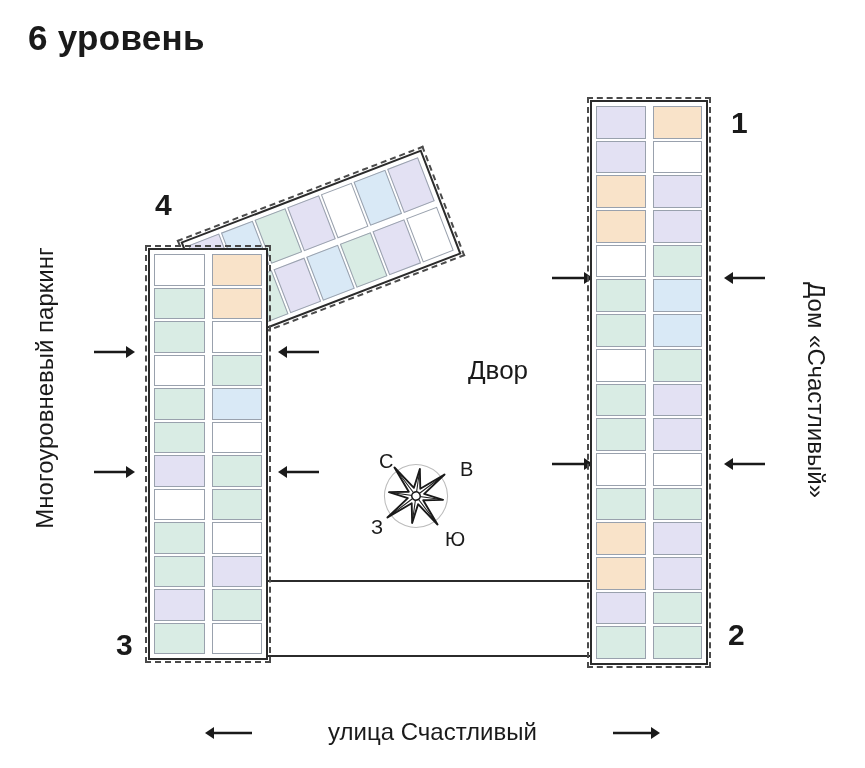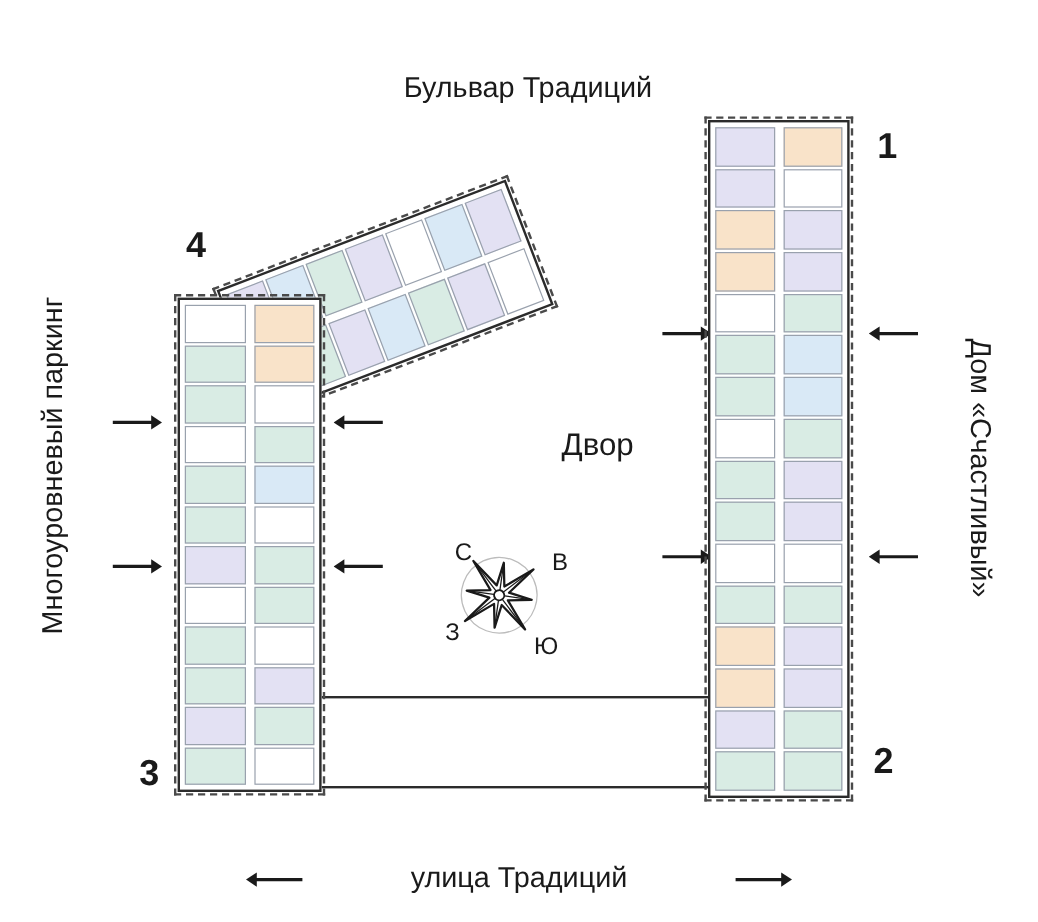--- a/index.html
+++ b/index.html
@@ -33,22 +33,22 @@
   .arrow { width:42px; height:14px; }
   .arrow svg { display:block; }
 
   .compass-letter { font-size:20px; position:absolute; }
 </style>
 </head>
 <body>
 
 <div class="canvas">
 
-
-  <div class="abs street" style="left:315px; top:60px; width:250px;">Бульвар Традиций</div>
+  <div class="abs title" style="left:28px; top:18px;">6 уровень</div>
+
 
   <div class="abs side-label" style="left:45px; top:388px; transform:translate(-50%,-50%) rotate(-90deg);">Многоуровневый паркинг</div>
 
   <div class="abs side-label" style="left:816px; top:390px; transform:translate(-50%,-50%) rotate(90deg);">Дом «Счастливый»</div>
 
   <div class="abs courtyard" style="left:468px; top:355px;">Двор</div>
 
   <div class="abs bnum" style="left:731px; top:106px;">1</div>
   <div class="abs bnum" style="left:728px; top:618px;">2</div>
   <div class="abs bnum" style="left:116px; top:628px;">3</div>
@@ -213,21 +213,21 @@
     <div class="compass-letter" style="left:19px; top:78px;">З</div>
     <div class="compass-letter" style="left:93px; top:90px;">Ю</div>
   </div>
 
   <div class="abs arrow" style="left:205px; top:726px;">
     <svg width="48" height="14" viewBox="0 0 48 14">
         <line x1="8" y1="7" x2="47" y2="7" stroke="#1a1a1a" stroke-width="2.6"></line>
         <path d="M9,1 L0,7 L9,13 Z" fill="#1a1a1a"></path>
       </svg>
   </div>
-  <div class="abs street" style="left:300px; top:718px; width:265px;">улица Традиций</div>
+  <div class="abs street" style="left:300px; top:718px; width:265px;">улица Счастливый</div>
   <div class="abs arrow" style="left:612px; top:726px;">
     <svg width="48" height="14" viewBox="0 0 48 14">
         <line x1="1" y1="7" x2="40" y2="7" stroke="#1a1a1a" stroke-width="2.6"></line>
         <path d="M39,1 L48,7 L39,13 Z" fill="#1a1a1a"></path>
       </svg>
   </div>
 
 </div>
 
 </body></html>

